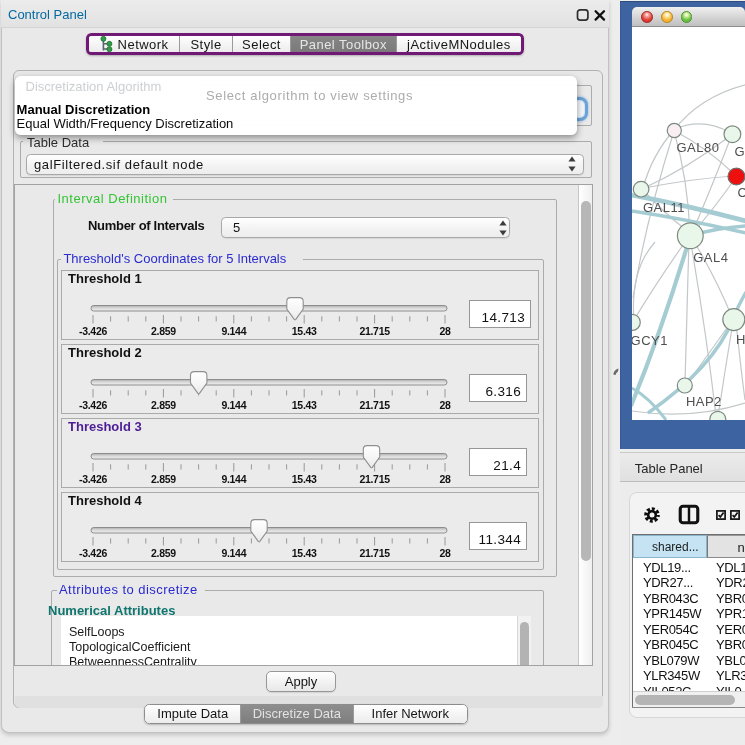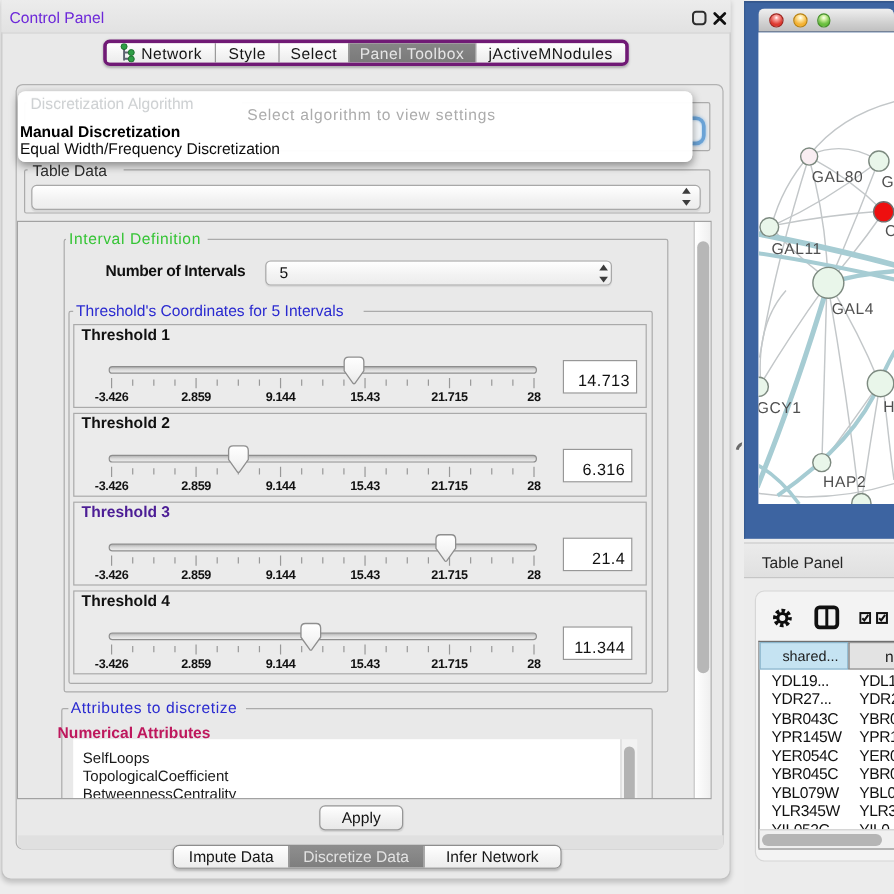--- a/index.html
+++ b/index.html
@@ -5,21 +5,21 @@
 *{box-sizing:border-box;}
 body{font-family:"Liberation Sans",sans-serif;width:745px;height:745px;overflow:hidden;}
 .abs{position:absolute;}
 #root{position:relative;width:745px;height:745px;background:#ededed;overflow:hidden;}
 .combo{background:linear-gradient(#ffffff,#f2f2f2 60%,#ededed);border:1px solid #a8a8a8;border-radius:4.5px;box-shadow:0 1px 1px rgba(0,0,0,0.08);}
 .fld{background:#fff;border:1px solid #979797;font-size:13px;color:#111;text-align:right;}
 </style></head><body>
 <div id="root">
 <div class="abs" style="left:1px;top:0px;width:608px;height:733px;background:#e9e9e9;border:1px solid #c2c2c2;border-top:none;border-radius:0 0 8px 8px;box-shadow:0 2px 4px rgba(0,0,0,0.18);"></div>
 <div class="abs" style="left:1px;top:0px;width:608px;height:28px;background:linear-gradient(#ececec,#e2e2e2);border-bottom:1px solid #d4d4d4;border-radius:0;"></div>
-<div class="abs" style="left:8px;top:8px;font-size:13px;color:#6d28d9;font-weight:normal;white-space:nowrap;line-height:1.08;text-align:right;">Control Panel</div>
+<div class="abs" style="left:8px;top:8px;font-size:13px;color:#0369a1;font-weight:normal;white-space:nowrap;line-height:1.08;text-align:right;">Control Panel</div>
 <svg class="abs" style="left:575px;top:8px" width="33" height="15" viewBox="0 0 33 15">
 <rect x="2.5" y="1.8" width="10.4" height="10.4" rx="2.6" fill="none" stroke="#2e2e2e" stroke-width="1.7"></rect>
 <path d="M20.6 3.2 L29 11.6 M29 3.2 L20.6 11.6" stroke="#101010" stroke-width="2.3" stroke-linecap="round"></path>
 </svg>
 <div class="abs" style="left:86px;top:33px;width:438px;height:22px;border:3px solid #701a75;border-radius:5.5px;box-shadow:0 1px 2px rgba(0,0,0,0.25);overflow:hidden;display:flex;">
 <div style="width:91.30000000000001px;height:100%;background:linear-gradient(#ffffff,#f4f4f4 55%,#ececec);color:#151515;display:flex;align-items:center;justify-content:center;font-size:13px;letter-spacing:0.45px;white-space:nowrap;"><svg width="13" height="17" viewBox="0 0 13 17" style="margin-right:5px;">
           <path d="M3.4 3.5 V14.5 M3.4 7.8 H9 M3.4 13 H9" stroke="#5c6270" stroke-width="1.6" fill="none"></path>
           <circle cx="3.4" cy="2.8" r="2.5" fill="#2f9e46" stroke="#1c6e2d" stroke-width="0.8"></circle>
           <circle cx="9.4" cy="7.8" r="2.5" fill="#2f9e46" stroke="#1c6e2d" stroke-width="0.8"></circle>
           <circle cx="9.4" cy="13.2" r="2.5" fill="#2f9e46" stroke="#1c6e2d" stroke-width="0.8"></circle>
@@ -33,20 +33,21 @@
 <div class="abs" style="left:20px;top:84.5px;width:572px;height:41.0px;border:1px solid #ababab;border-radius:2px;"></div>
 <div class="abs" style="left:21.5px;top:82.5px;width:180.8px;height:5px;background:#e9e9e9;"></div>
 <div class="abs" style="left:25.5px;top:79px;font-size:13px;color:#3a3a3a;font-weight:normal;white-space:nowrap;line-height:1.08;">Discretization Algorithm</div>
 <div class="abs" style="left:576.7px;top:94px;width:13.5px;height:29px;overflow:hidden;">
       <div style="position:absolute;left:-32px;top:2.5px;width:43px;height:24px;border:3px solid #6ba3d6;border-radius:8px;box-shadow:0 0 3px #86b6e2, inset 0 0 2px #86b6e2;background:#f4f8fb;"></div>
     </div>
     <div class="abs" style="left:20px;top:141px;width:572px;height:36.5px;border:1px solid #ababab;border-radius:2px;"></div>
 <div class="abs" style="left:23px;top:139px;width:80.0px;height:5px;background:#e9e9e9;"></div>
 <div class="abs" style="left:27px;top:136px;font-size:13px;color:#2e2e2e;font-weight:normal;white-space:nowrap;line-height:1.08;">Table Data</div>
 <div class="abs combo" style="left:26px;top:154px;width:558px;height:20.5px;border-radius:4.5px;"></div>
+<div class="abs" style="left:34px;top:157.75px;font-size:13px;color:#141414;font-weight:normal;white-space:nowrap;line-height:1.08;"><span style="letter-spacing:0.62px">galFiltered.sif default node</span></div>
 <svg class="abs" style="left:566.5px;top:155.25px;" width="10" height="18" viewBox="0 0 10 18">
 <path d="M5 1.5 L8.6 6.4 H1.4 Z" fill="#3c3c3c"></path>
       <path d="M5 16.5 L8.6 11.6 H1.4 Z" fill="#3c3c3c"></path>
     </svg>
 <div class="abs" style="left:14px;top:184px;width:579px;height:482px;border:1px solid #a2a2a2;background:#e9e9e9;overflow:hidden;">
 <div class="abs" style="left:38px;top:13.5px;width:504px;height:378.5px;border:1px solid #ababab;border-radius:2px;"></div>
 <div class="abs" style="left:40px;top:12px;width:118px;height:4px;background:#e9e9e9;"></div>
 <div class="abs" style="left:42.5px;top:7px;font-size:13px;color:#35c435;font-weight:normal;white-space:nowrap;line-height:1.08;letter-spacing:0.5px;">Interval Definition</div>
 <div class="abs" style="left:73px;top:34px;font-size:13px;color:#111;font-weight:bold;white-space:nowrap;line-height:1.08;letter-spacing:-0.3px;">Number of Intervals</div>
 <div class="abs combo" style="left:206px;top:32px;width:289px;height:20.5px;border-radius:4.5px;"></div>
@@ -166,21 +167,21 @@
             <stop offset="0" stop-color="#ffffff"></stop>
             <stop offset="0.6" stop-color="#f4f4f4"></stop>
             <stop offset="1" stop-color="#e9e9e9"></stop>
           </linearGradient>
         </defs>
       </svg>
 <div class="abs fld" style="left:454px;top:336.5px;width:58px;height:28px;line-height:33px;letter-spacing:0.35px;font-size:13.5px;padding-right:5px;">11.344</div>
 <div class="abs" style="left:36px;top:405px;width:493px;height:120px;border:1px solid #ababab;border-radius:2px;"></div>
 <div class="abs" style="left:42px;top:403.5px;width:148px;height:4px;background:#e9e9e9;"></div>
 <div class="abs" style="left:44px;top:398px;font-size:13px;color:#2a2ad0;font-weight:normal;white-space:nowrap;line-height:1.08;letter-spacing:0.45px;">Attributes to discretize</div>
-<div class="abs" style="left:33px;top:418.5px;font-size:13px;color:#be185d;font-weight:bold;white-space:nowrap;line-height:1.08;">Numerical Attributes</div>
+<div class="abs" style="left:33px;top:418.5px;font-size:13px;color:#0f766e;font-weight:bold;white-space:nowrap;line-height:1.08;">Numerical Attributes</div>
 <div class="abs" style="left:46px;top:431px;width:456px;height:60px;background:#ffffff;"></div>
 <div class="abs" style="left:54px;top:440.5px;font-size:12.5px;color:#1a1a1a;font-weight:normal;white-space:nowrap;line-height:1.08;">SelfLoops</div>
 <div class="abs" style="left:54px;top:455.6px;font-size:12.5px;color:#1a1a1a;font-weight:normal;white-space:nowrap;line-height:1.08;">TopologicalCoefficient</div>
 <div class="abs" style="left:54px;top:470.70000000000005px;font-size:12.5px;color:#1a1a1a;font-weight:normal;white-space:nowrap;line-height:1.08;">BetweennessCentrality</div>
 <div class="abs" style="left:502px;top:431px;width:14px;height:60px;background:#f2f2f2;border-left:1px solid #d8d8d8;"></div>
 <div class="abs" style="left:504.5px;top:437px;width:9.5px;height:60px;background:#b3b3b3;border-radius:5px;"></div>
 <div class="abs" style="left:563px;top:0px;width:16px;height:482px;background:linear-gradient(90deg,#ffffff,#ededed);border-left:1px solid #c6c6c6;"></div>
 <div class="abs" style="left:565.5px;top:16px;width:10.5px;height:360px;background:#b7b7b7;border-radius:5.5px;"></div>
 </div>
 <div class="abs" style="left:266px;top:671px;width:70px;height:20.5px;background:linear-gradient(#ffffff,#f0f0f0 60%,#e8e8e8);border:1px solid #979797;border-radius:5px;text-align:center;font-size:13px;color:#141414;line-height:19px;box-shadow:0 1px 1px rgba(0,0,0,0.1);">Apply</div>

